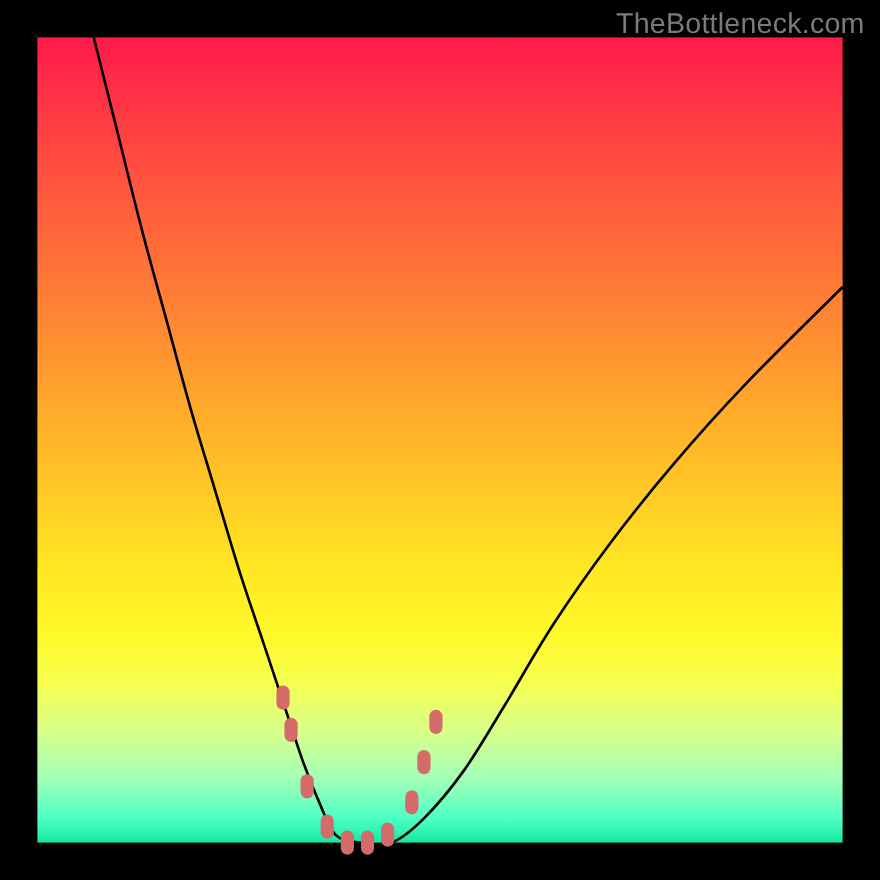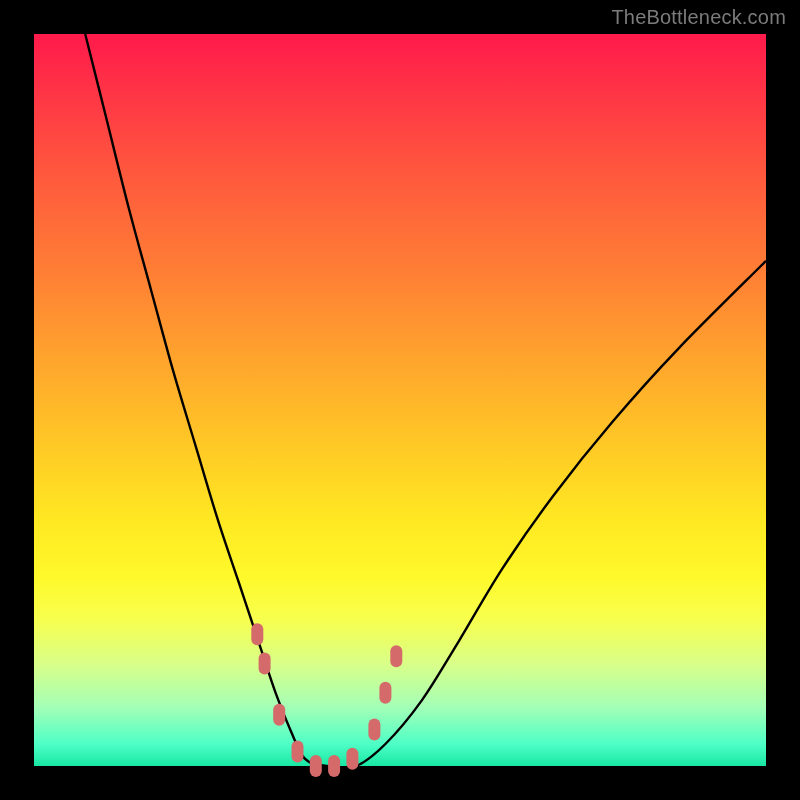--- a/index.html
+++ b/index.html
@@ -40,21 +40,21 @@
       #a3ffb7 92%,
       #4effc6 97%,
       #18e7a3 100%
     );
   }
   .watermark {
     position: absolute;
     top: 6px;
     right: 14px;
     color: #7b7b7b;
-    font-size: 20px;
+    font-size: 26px;
     font-weight: 500;
     letter-spacing: 0.2px;
     user-select: none;
   }
   svg.curve {
     position: absolute;
     left: 0;
     top: 0;
     width: 732px;
     height: 732px;

